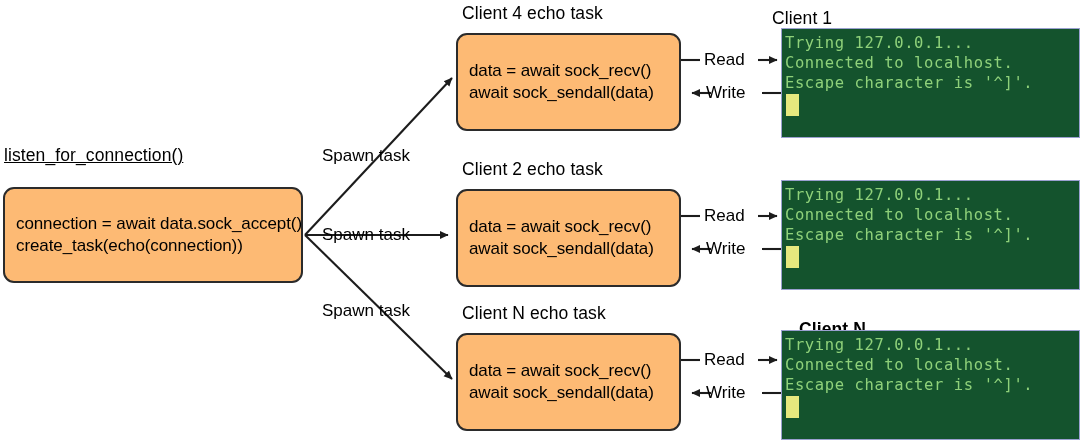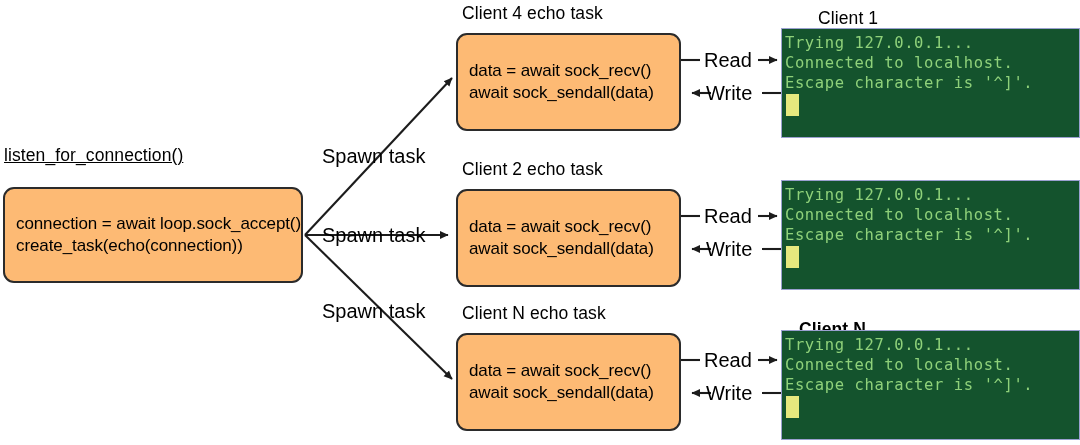--- a/index.html
+++ b/index.html
@@ -75,21 +75,21 @@
   .term .cursor {
     width: 13px;
     height: 22px;
     background: #e6e87e;
     margin-top: 1px;
     margin-left: 1px;
   }
 
   .wlabel {
     position: absolute;
-    font-size: 20px;
+    font-size: 17px;
     line-height: 20px;
     white-space: nowrap;
     color: #000000;
   }
 </style>
 </head>
 <body>
 
 <div id="stage">
 
@@ -127,21 +127,21 @@
       <path d="M681,360 L700,360"></path>
       <path d="M758,360 L777,360" marker-end="url(#arrR)"></path>
       <path d="M711,393 L692,393" marker-end="url(#arrL)"></path>
       <path d="M762,393 L781,393"></path>
     </g>
   </svg>
 
   <div class="caption" style="left:4px; top:145px;text-decoration:underline;">listen_for_connection()</div>
 
   <div class="codebox" style="left:3px; top:187px; width:300px; height:96px;">
-    <div class="line">connection = await loop.sock_accept()</div>
+    <div class="line">connection = await data.sock_accept()</div>
     <div class="line">create_task(echo(connection))</div>
   </div>
 
   <div class="wlabel" style="left:322px; top:146px;">Spawn task</div>
   <div class="wlabel" style="left:322px; top:225px;">Spawn task</div>
   <div class="wlabel" style="left:322px; top:301px;">Spawn task</div>
 
   <div class="caption" style="left:462px; top:3px;">Client 4 echo task</div>
   <div class="codebox" style="left:456px; top:33px; width:225px; height:98px;">
     <div class="line">data = await sock_recv()</div>
@@ -159,21 +159,21 @@
   <div class="wlabel" style="left:706px; top:239px;">Write</div>
 
   <div class="caption" style="left:462px; top:303px;text-align:center;">Client N echo task</div>
   <div class="codebox" style="left:456px; top:333px; width:225px; height:98px;">
     <div class="line">data = await sock_recv()</div>
     <div class="line">await sock_sendall(data)</div>
   </div>
   <div class="wlabel" style="left:704px; top:350px;">Read</div>
   <div class="wlabel" style="left:706px; top:383px;">Write</div>
 
-  <div class="caption" style="left:818px; top:8px;text-align:right;">Client 1</div>
+  <div class="caption" style="left:772px; top:8px;text-align:right;">Client 1</div>
   <div class="term" style="left:781px; top:28px; width:299px; height:110px;">
     <div class="tline">Trying 127.0.0.1...</div>
     <div class="tline">Connected to localhost.</div>
     <div class="tline">Escape character is '^]'.</div>
     <div class="cursor"></div>
   </div>
 
   <div class="caption" style="left:799px; top:157px;margin-top:32px;">Client 2</div>
   <div class="term" style="left:781px; top:180px; width:299px; height:110px;">
     <div class="tline">Trying 127.0.0.1...</div>

